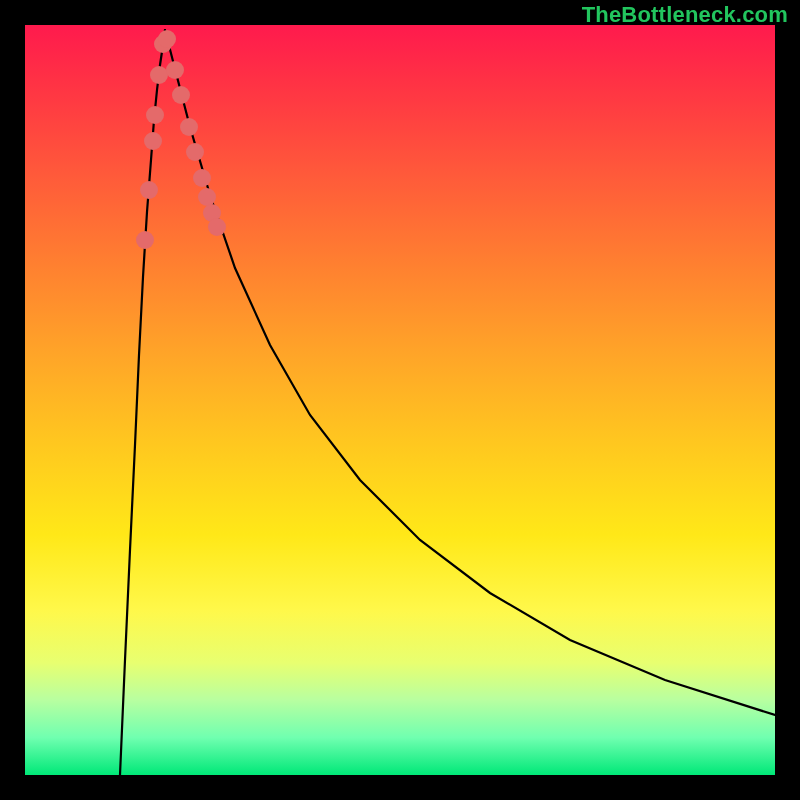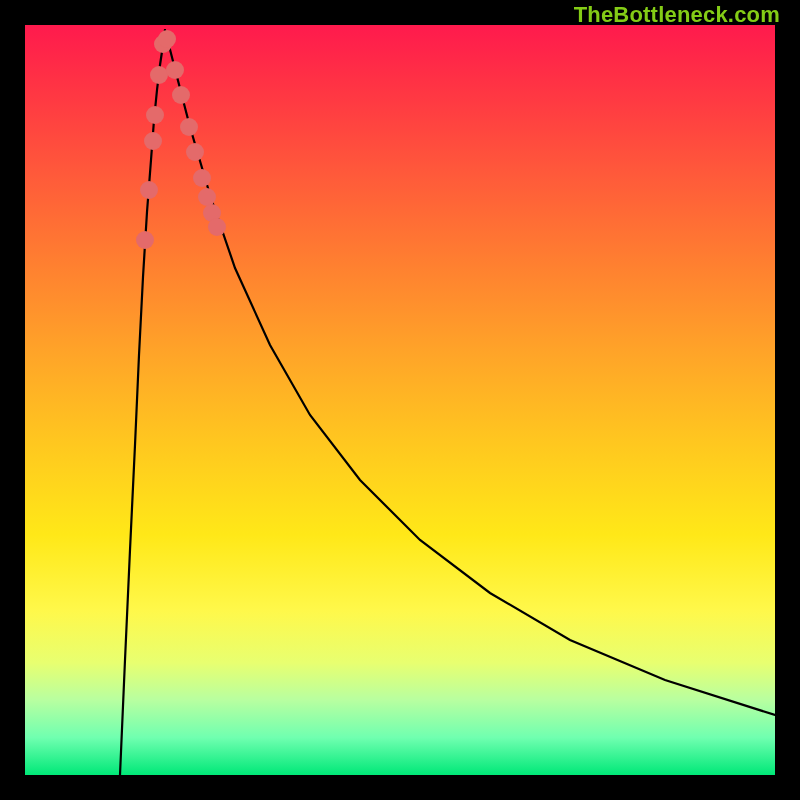--- a/index.html
+++ b/index.html
@@ -43,25 +43,25 @@
   svg.overlay {
     position: absolute;
     top: 0;
     left: 0;
     width: 750px;
     height: 750px;
   }
   .watermark {
     position: absolute;
     top: 2px;
-    right: 20px;
+    right: 12px;
     font-family: Arial, Helvetica, sans-serif;
     font-size: 22px;
     font-weight: 600;
-    color: #84cc16;
+    color: #22c55e;
     letter-spacing: 0.2px;
     user-select: none;
   }
 </style>
 </head>
 <body>
 
 <div class="frame">
   <div class="watermark">TheBottleneck.com</div>
   <div class="plot">

